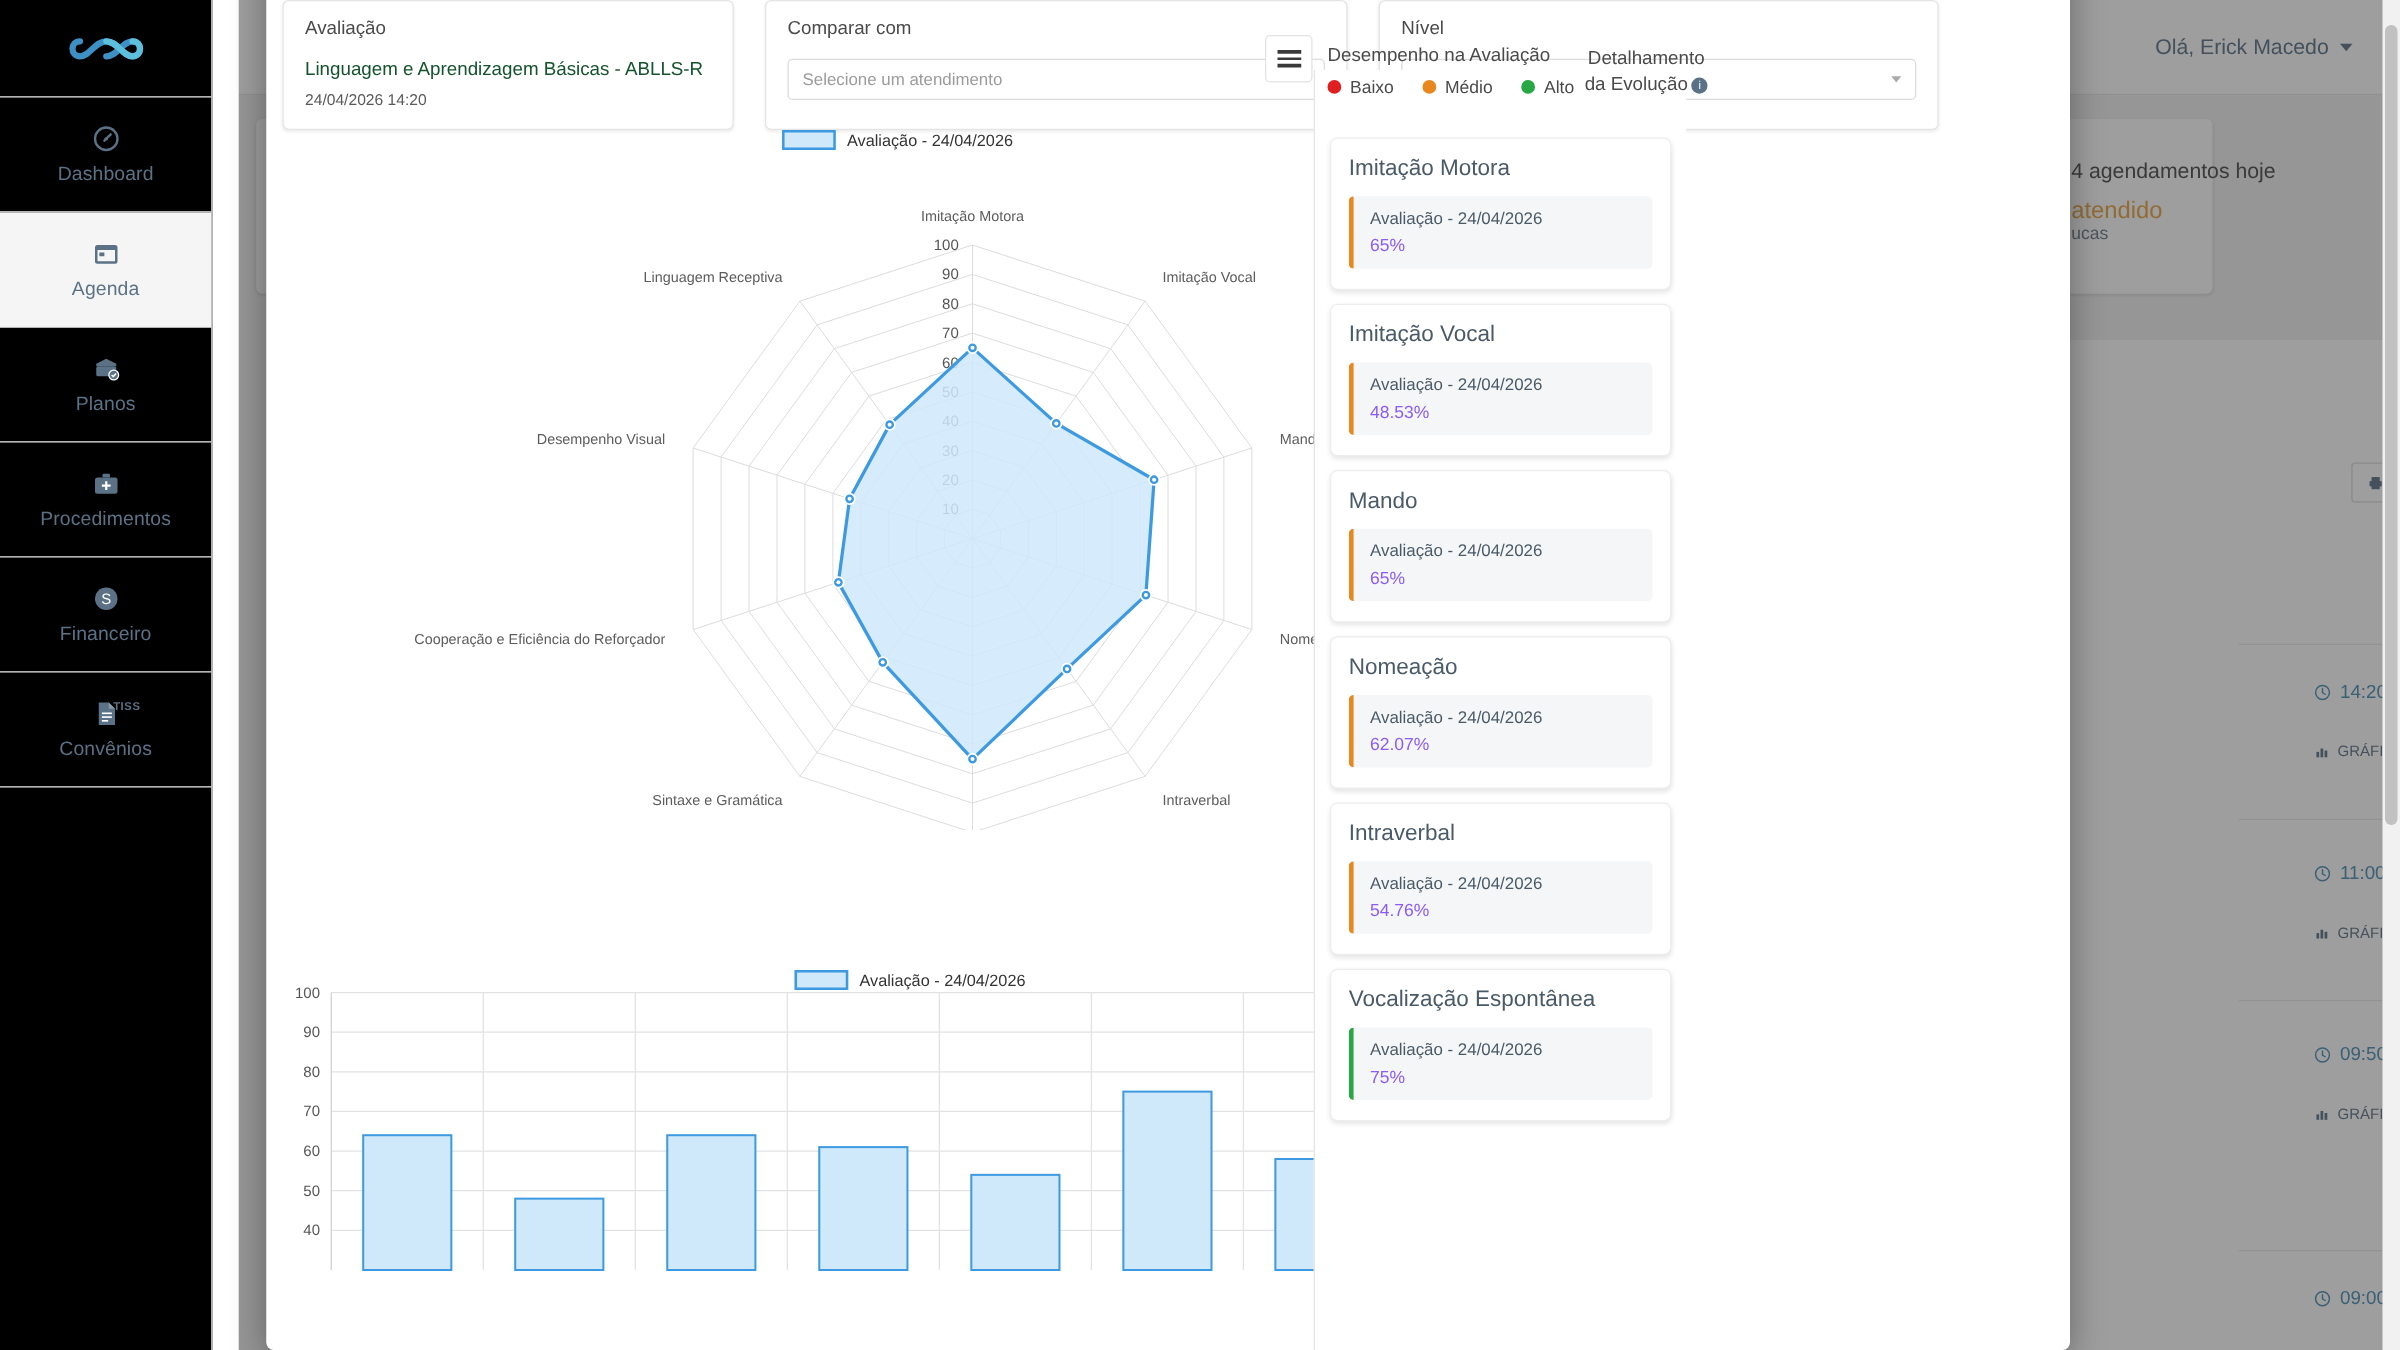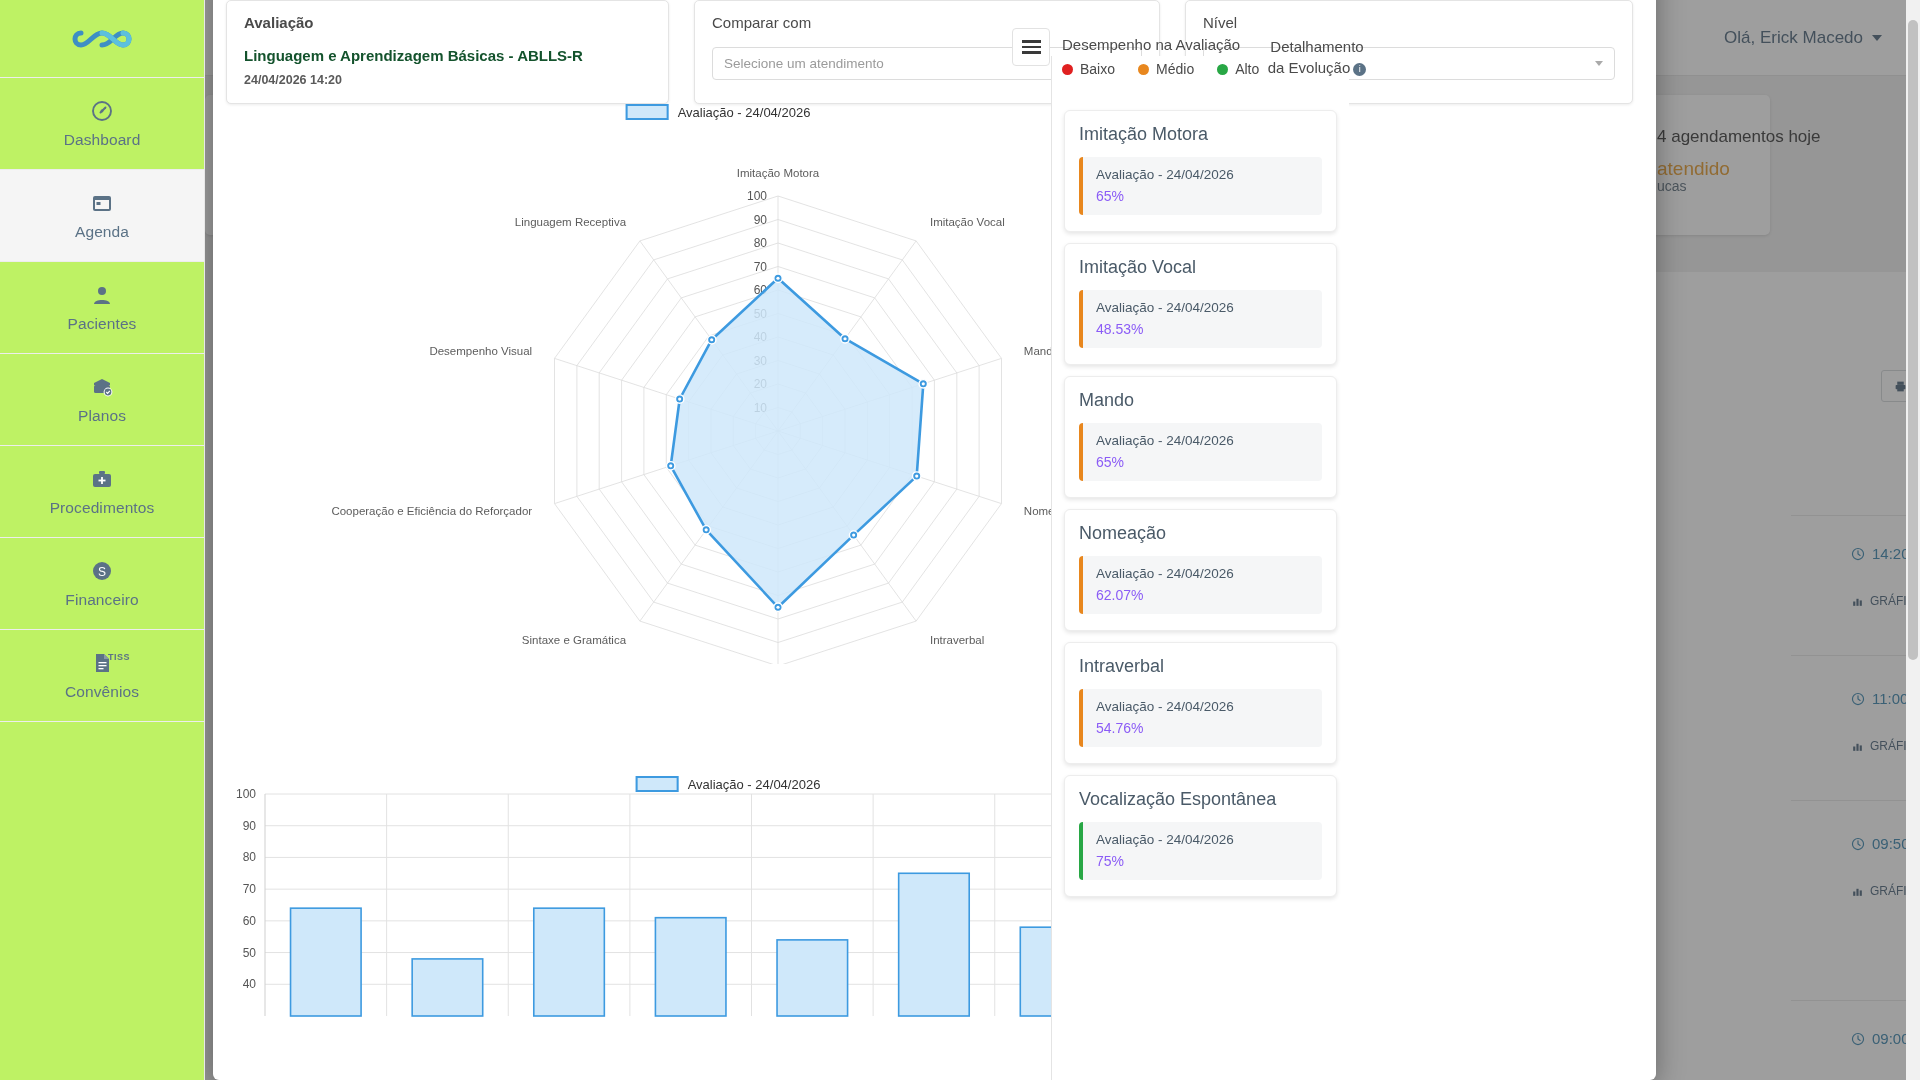--- a/index.html
+++ b/index.html
@@ -5,22 +5,22 @@
   * { box-sizing: border-box; margin: 0; padding: 0; }
   html, body {
     width: 1920px; height: 1080px;
     font-family: "Liberation Sans", sans-serif;
     background: #ffffff; overflow: hidden;
   }
   #root { position: relative; width: 1920px; height: 1080px; }
 
   
   .sidebar {
-    position: absolute; left: 0; top: 0; width: 205px; height: 1080px;
-    background: #bef264; border-right: 1px solid #e8e8e8; z-index: 40;
+    position: absolute; left: 0; top: 0; width: 170px; height: 1080px;
+    background: #000000; border-right: 1px solid #e8e8e8; z-index: 40;
   }
   .sb-logo { height: 78px; display: flex; align-items: center; justify-content: center;
              border-bottom: 1px solid #ededed; }
   .sb-logo svg { display:block; }
   .sb-item {
     height: 92px; display: flex; flex-direction: column;
     align-items: center; justify-content: center; gap: 7px;
     border-bottom: 1px solid #ededed; cursor: pointer; position: relative;
   }
   .sb-item.active { background: #f5f5f5; }
@@ -65,21 +65,21 @@
              background: rgba(40,40,40,.45); z-index: 20; }
   .modal { position: absolute; left: 213px; top: -36px; width: 1443px; height: 1116px;
            background: #fff; border-radius: 6px; z-index: 30; overflow: hidden;
            box-shadow: 0 6px 28px rgba(0,0,0,.35); }
 
   
   .form-row { position: absolute; left: 0; top: 36px; width: 1443px; height: 104px;
               display: flex; gap: 25px; padding: 0 13px; }
   .fcard { background: #fff; border: 1px solid #e4e4e4; border-radius: 5px;
            box-shadow: 0 1px 3px rgba(0,0,0,.08); padding: 13px 17px; position: relative; }
-  .fcard.c1 { width: 443px; font-weight: bold; }
+  .fcard.c1 { width: 361px; }
   .fcard.c2 { width: 466px; }
   .fcard.c3 { width: 448px; }
   .fc-label { font-size: 15px; color: #4a4a4a; margin-bottom: 16px; }
   .fc-main { font-size: 15px; color: #14532d; }
   .fc-date { font-size: 12.5px; color: #5a5a5a; margin-top: 9px; }
   .fc-select { height: 33px; border: 1px solid #dcdcdc; border-radius: 4px;
                display: flex; align-items: center; justify-content: space-between;
                padding: 0 11px; font-size: 13.5px; color: #9b9b9b; background: #fff; }
   .fc-select.filled { color: #4a4a4a; }
   .fc-select .arw { width:0;height:0;border-left:4px solid transparent;border-right:4px solid transparent;
@@ -160,29 +160,20 @@
       <span class="ico">
         <svg width="24" height="24" viewBox="0 0 24 24">
             <rect x="3" y="5" width="18" height="15" rx="2" fill="#5b7286"></rect>
             <rect x="5" y="9" width="14" height="9" fill="#f5f5f5"></rect>
             <rect x="6.5" y="11" width="4" height="3" fill="#5b7286"></rect>
           </svg>
       </span>
       <span class="lbl">Agenda</span>
     </div>
 
-    <div class="sb-item">
-      <span class="ico">
-        <svg width="24" height="24" viewBox="0 0 24 24">
-            <circle cx="12" cy="8" r="4" fill="#5b7286"></circle>
-            <path d="M4 21 C4 15.5 20 15.5 20 21 Z" fill="#5b7286"></path>
-          </svg>
-      </span>
-      <span class="lbl">Pacientes</span>
-    </div>
 
     <div class="sb-item">
       <span class="ico">
         <svg width="24" height="24" viewBox="0 0 24 24">
             <path d="M4 8 L12 4 L20 8 L20 10 L4 10 Z" fill="#5b7286"></path>
             <rect x="4" y="10" width="16" height="8" rx="1.5" fill="#5b7286"></rect>
             <circle cx="18" cy="17" r="4.4" fill="#fff"></circle>
             <circle cx="18" cy="17" r="3.4" fill="#5b7286"></circle>
             <path d="M16.3 17 L17.6 18.3 L19.8 15.9" stroke="#fff" stroke-width="1.2" fill="none"></path>
           </svg>

